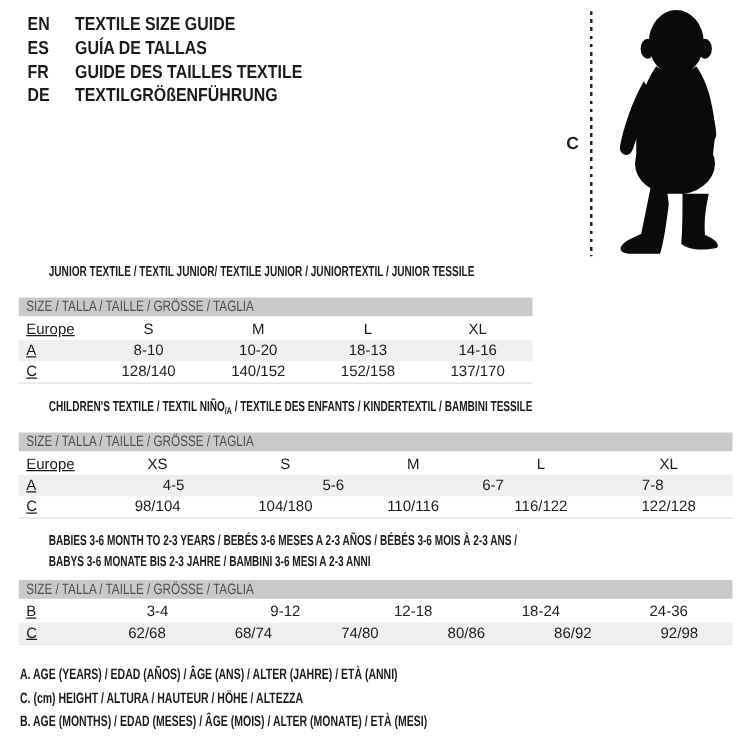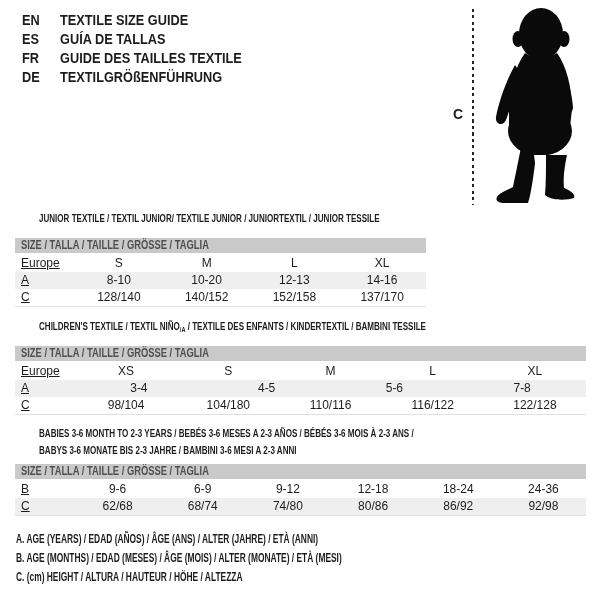--- a/index.html
+++ b/index.html
@@ -20,21 +20,21 @@
   
   .measure-line{position:absolute;left:472px;top:9px;width:2px;height:196px;
     background:repeating-linear-gradient(to bottom,#262626 0 3px,transparent 3px 6.5px);}
   .measure-label{position:absolute;left:453px;top:106px;font-weight:bold;font-size:14px;}
   .baby-svg{position:absolute;left:484px;top:5px;}
 
   
   .sec-title{position:absolute;left:15px;font-weight:bold;font-size:11.5px;line-height:17px;margin-left:24px;}
   .table{position:absolute;left:15px;border-bottom:1px solid #e0e0e0;}
   .thead{height:15px;line-height:15px;background:#c9c9c9;color:#4f4f4f;
-    font-size:12px;padding-left:6px;margin-bottom:2px;font-weight:bold;}
+    font-size:12px;padding-left:6px;margin-bottom:2px;}
   .trow{display:flex;height:17px;line-height:17px;font-size:12px;}
   .trow.alt{background:#efefef;}
   .tlabel{width:60px;padding-left:6px;box-sizing:border-box;text-decoration:underline;}
   .tcell{flex:1;text-align:center;}
 
   .sub{font-size:8px;vertical-align:-2px;}
 
   
   .notes{position:absolute;left:16px;top:530px;}
   .note{height:19px;line-height:19px;font-weight:bold;font-size:12px;}
@@ -91,21 +91,21 @@
       <span class="tlabel">Europe</span>
       <span class="tcell">S</span>
       <span class="tcell">M</span>
       <span class="tcell">L</span>
       <span class="tcell">XL</span>
     </div>
     <div class="trow alt">
       <span class="tlabel">A</span>
       <span class="tcell">8-10</span>
       <span class="tcell">10-20</span>
-      <span class="tcell">12-13</span>
+      <span class="tcell">18-13</span>
       <span class="tcell">14-16</span>
     </div>
     <div class="trow">
       <span class="tlabel">C</span>
       <span class="tcell">128/140</span>
       <span class="tcell">140/152</span>
       <span class="tcell">152/158</span>
       <span class="tcell">137/170</span>
     </div>
   </div>
@@ -120,23 +120,23 @@
     <div class="trow">
       <span class="tlabel">Europe</span>
       <span class="tcell">XS</span>
       <span class="tcell">S</span>
       <span class="tcell">M</span>
       <span class="tcell">L</span>
       <span class="tcell">XL</span>
     </div>
     <div class="trow alt">
       <span class="tlabel">A</span>
-      <span class="tcell">3-4</span>
       <span class="tcell">4-5</span>
       <span class="tcell">5-6</span>
+      <span class="tcell">6-7</span>
       <span class="tcell">7-8</span>
     </div>
     <div class="trow">
       <span class="tlabel">C</span>
       <span class="tcell">98/104</span>
       <span class="tcell">104/180</span>
       <span class="tcell">110/116</span>
       <span class="tcell">116/122</span>
       <span class="tcell">122/128</span>
     </div>
@@ -145,37 +145,36 @@
   <div class="sec-title" style="top:425px">
     <span class="c70">BABIES 3-6 MONTH TO 2-3 YEARS / BEBÉS 3-6 MESES A 2-3 AÑOS / BÉBÉS 3-6 MOIS À 2-3 ANS /</span><br>
     <span class="c70">BABYS 3-6 MONATE BIS 2-3 JAHRE / BAMBINI 3-6 MESI A 2-3 ANNI</span>
   </div>
   <div class="table" style="top:464px;width:571px">
     <div class="thead">
       <span class="c78">SIZE / TALLA / TAILLE / GRÖSSE / TAGLIA</span>
     </div>
     <div class="trow">
       <span class="tlabel">B</span>
-      <span class="tcell">9-6</span>
-      <span class="tcell">6-9</span>
+      <span class="tcell">3-4</span>
       <span class="tcell">9-12</span>
       <span class="tcell">12-18</span>
       <span class="tcell">18-24</span>
       <span class="tcell">24-36</span>
     </div>
     <div class="trow alt">
       <span class="tlabel">C</span>
       <span class="tcell">62/68</span>
       <span class="tcell">68/74</span>
       <span class="tcell">74/80</span>
       <span class="tcell">80/86</span>
       <span class="tcell">86/92</span>
       <span class="tcell">92/98</span>
     </div>
   </div>
 
   <div class="notes">
     <div class="note"><span class="c70">A. AGE (YEARS) / EDAD (AÑOS) / ÂGE (ANS) / ALTER (JAHRE) / ETÀ (ANNI)</span></div>
+    <div class="note"><span class="c70">C. (cm) HEIGHT / ALTURA / HAUTEUR / HÖHE / ALTEZZA</span></div>
     <div class="note"><span class="c70">B. AGE (MONTHS) / EDAD (MESES) / ÂGE (MOIS) / ALTER (MONATE) / ETÀ (MESI)</span></div>
-    <div class="note"><span class="c70">C. (cm) HEIGHT / ALTURA / HAUTEUR / HÖHE / ALTEZZA</span></div>
   </div>
 
 </div>
 
 </body></html>

